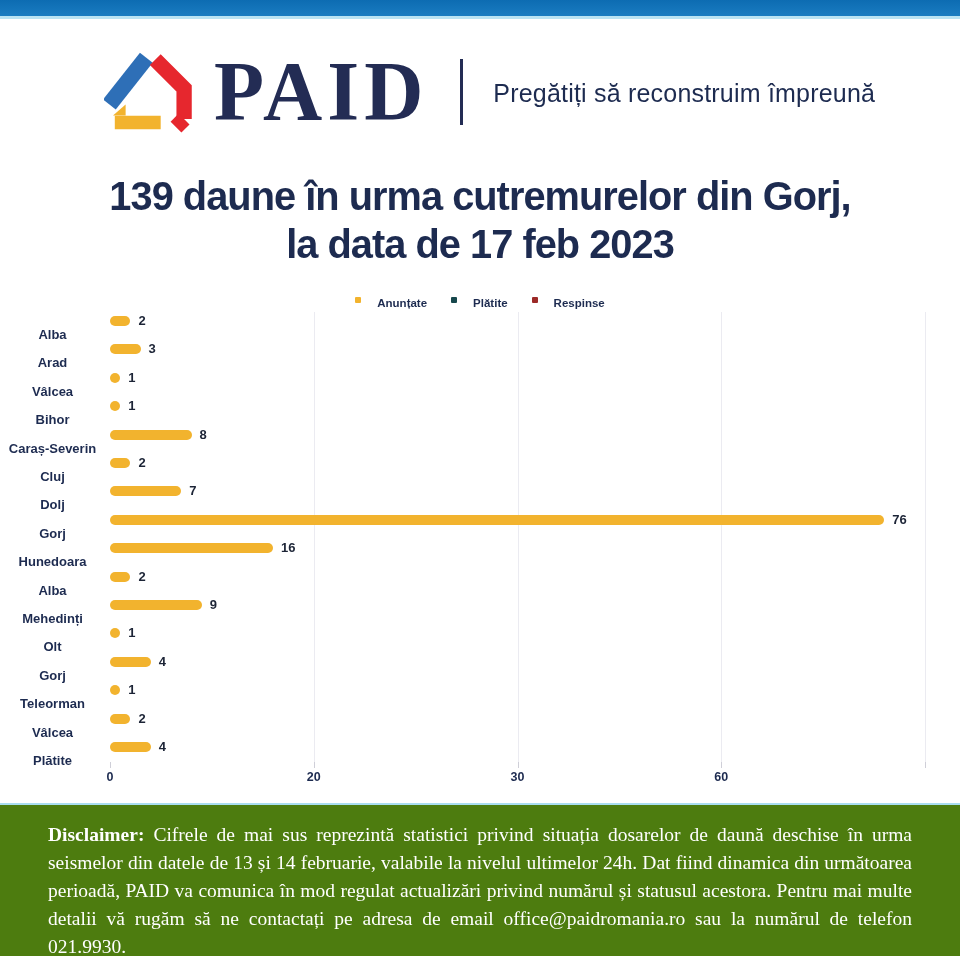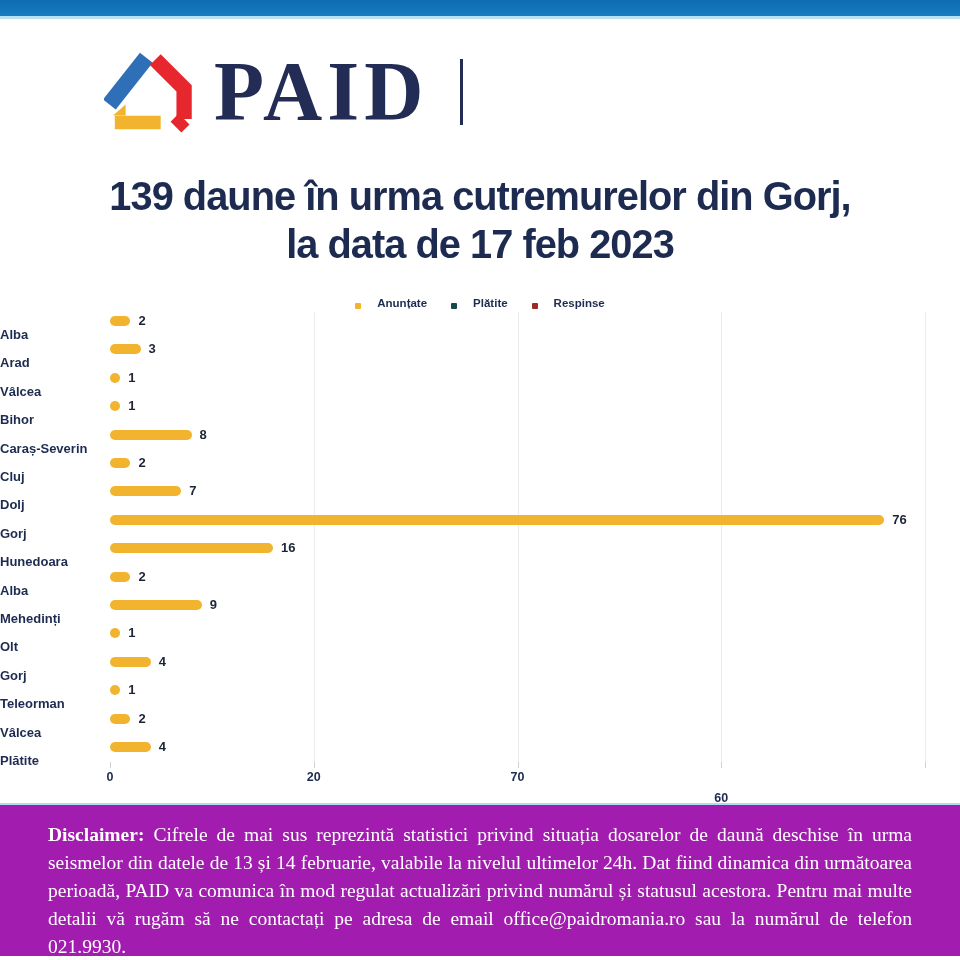--- a/index.html
+++ b/index.html
@@ -13,21 +13,21 @@
   }
 
   
   .top-band {
     position: absolute; top: 0; left: 0; width: 100%; height: 19px;
     background: linear-gradient(180deg, #0d6cb2 0%, #1a7cc1 100%);
     border-bottom: 3px solid #b9e3f3;
   }
   .footer {
     position: absolute; top: 803px; left: 0; width: 100%; height: 153px;
-    background: #a21caf;
+    background: #4d7c0f;
     border-top: 2px solid #a9ddf0;
   }
   .footer-text {
     margin: 16px 48px 0 48px;
     font-family: "Liberation Serif", serif;
     font-size: 19.5px;
     line-height: 28px;
     color: #ffffff;
     text-align: justify;
   }
@@ -71,38 +71,38 @@
     letter-spacing: -1px;
     color: #1d2b50;
     transform: scaleX(0.97);
   }
 
   
   .legend {
     position: absolute; top: 297px; left: 0; width: 100%;
     display: flex; justify-content: center; align-items: center; gap: 24px;
   }
-  .legend-item { display: flex; align-items: flex-end; gap: 16px; }
+  .legend-item { display: flex; align-items: flex-start; gap: 16px; }
   .legend-swatch { width: 6px; height: 6px; border-radius: 1px; }
   .legend-label {
     font-size: 11.5px; font-weight: 700; color: #1d2b50;
   }
 
   
   .chart {
     position: absolute; top: 312px; left: 0; width: 960px; height: 480px;
   }
   .gridline {
     position: absolute; top: 0; width: 1px; height: 452px;
     background: #ebebf1;
   }
   .bar-row { position: absolute; left: 0; width: 960px; height: 28px; }
   .county-label {
     position: absolute; left: 0; width: 105px; top: 15px;
-    text-align: left;
+    text-align: center;
     font-size: 13px; font-weight: 700; color: #1d2b50;
     white-space: nowrap;
   }
   .bar {
     position: absolute; top: 4px; height: 10px;
     background: #f2b32e;
     border-radius: 5px;
   }
   .value-label {
     position: absolute; top: 1px;
@@ -125,20 +125,21 @@
 <div class="header">
   <svg class="logo-svg" viewBox="0 0 100 100" aria-hidden="true">
     <path d="M6 64 L47 12" stroke="#2e6fb7" stroke-width="18" fill="none"></path>
     <path d="M57 14 L89 46 L89 80" stroke="#e6272e" stroke-width="17" fill="none" stroke-linejoin="miter"></path>
     <path d="M89 80 L80 89" stroke="#e6272e" stroke-width="17" fill="none"></path>
     <polygon points="10,76 24,64 24,76" fill="#f2b32e"></polygon>
     <path d="M12 84 L63 84" stroke="#f2b32e" stroke-width="15" fill="none"></path>
   </svg>
   <div class="brand">PAID</div>
   <div class="divider"></div>
+  <div class="tagline">Pregătiți să reconstruim împreună</div>
 </div>
 
 <div class="title">
   <div>139 daune în urma cutremurelor din Gorj,</div>
   <div>la data de 17 feb 2023</div>
 </div>
 
 <div class="legend">
     <div class="legend-item">
       <span class="legend-swatch" style="background: rgb(242, 179, 46);"></span>
@@ -155,24 +156,24 @@
   </div>
 
 <div class="chart">
     <div class="tick-mark" style="left: 110px;"></div>
     <div class="tick-label" style="left: 110px;">0</div>
     <div class="gridline" style="left: 313.75px;"></div>
     <div class="tick-mark" style="left: 313.75px;"></div>
     <div class="tick-label" style="left: 313.75px;">20</div>
     <div class="gridline" style="left: 517.5px;"></div>
     <div class="tick-mark" style="left: 517.5px;"></div>
-    <div class="tick-label" style="left: 517.5px;">70</div>
+    <div class="tick-label" style="left: 517.5px;">30</div>
     <div class="gridline" style="left: 721.25px;"></div>
     <div class="tick-mark" style="left: 721.25px;"></div>
-    <div class="tick-label" style="left: 721.25px; margin-top: 21px;">60</div>
+    <div class="tick-label" style="left: 721.25px;">60</div>
     <div class="gridline" style="left: 925px;"></div>
     <div class="tick-mark" style="left: 925px;"></div>
     <div class="tick-label" style="left: 975px; margin-top: 21px;">80</div>
     <div class="bar-row" style="top: 0px;">
       <div class="county-label">Alba</div>
       <div class="bar" style="left: 110px; width: 20.375px; background: rgb(242, 179, 46);"></div>
       <div class="value-label" style="left: 138.375px;">2</div>
     </div>
     <div class="bar-row" style="top: 28.4px;">
       <div class="county-label">Arad</div>

